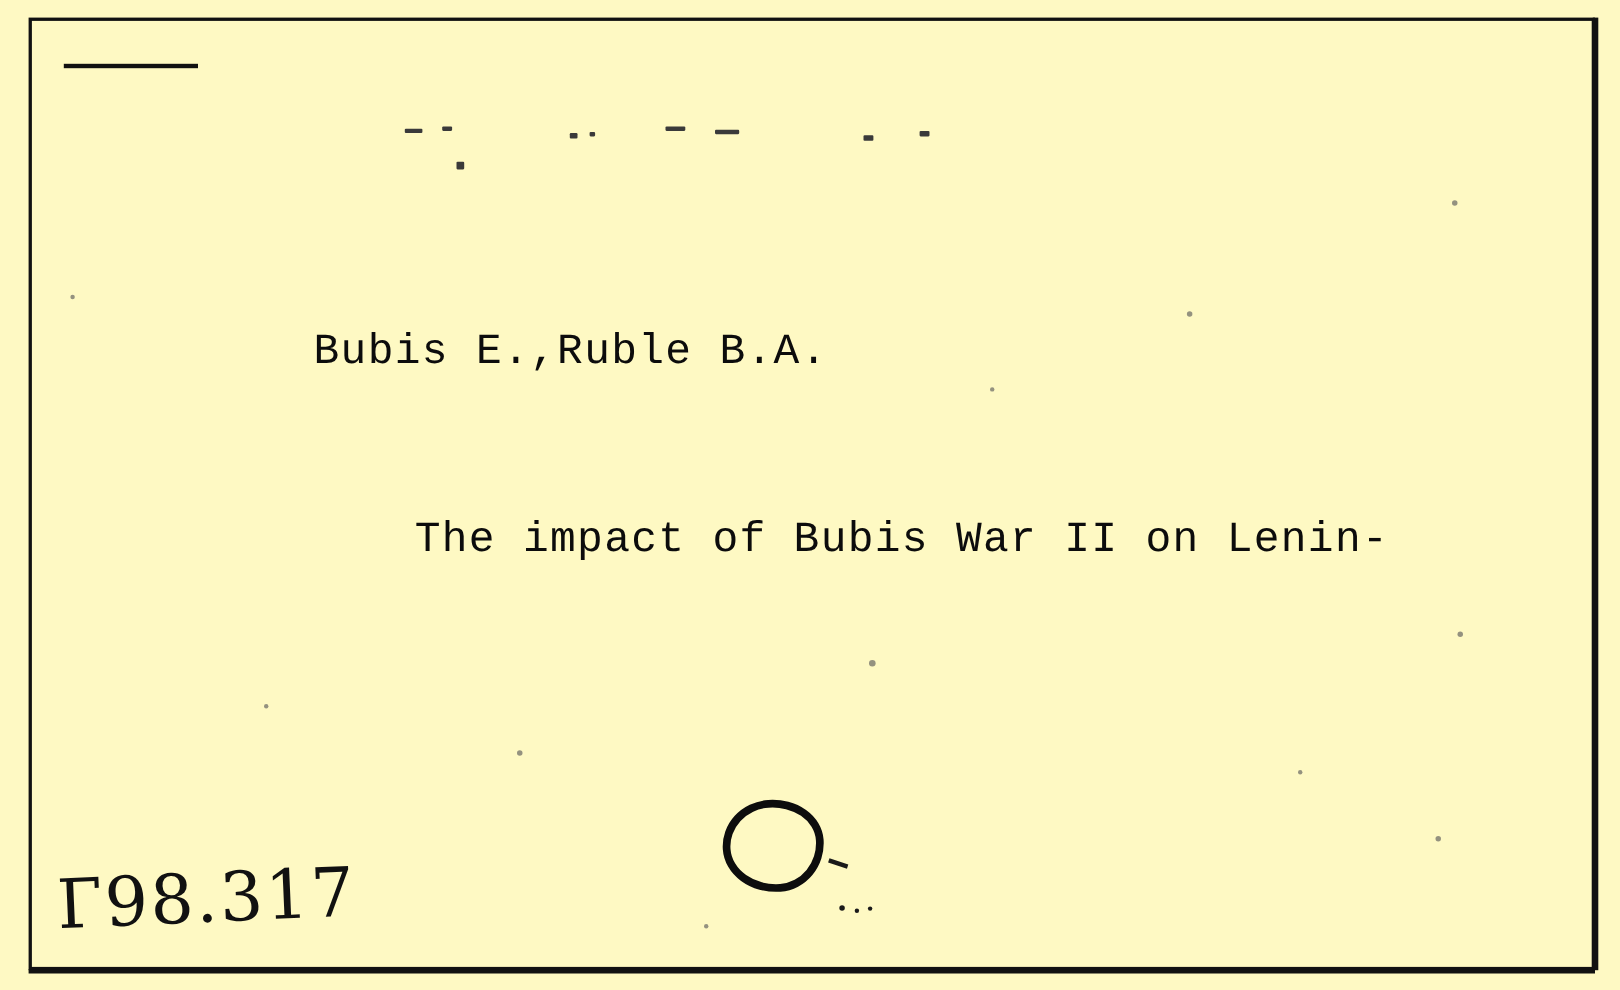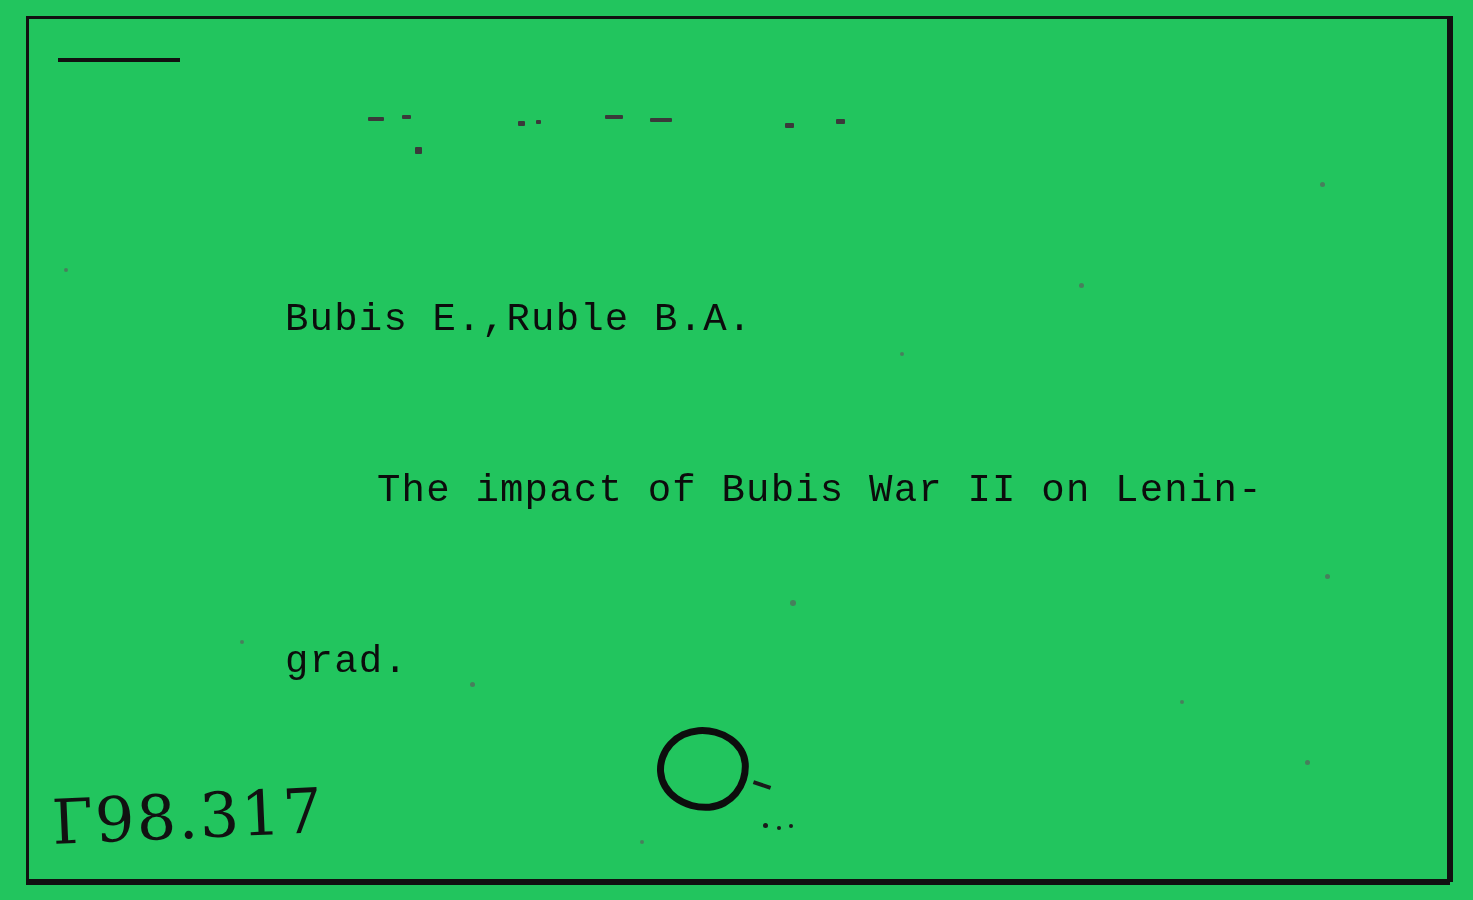--- a/index.html
+++ b/index.html
@@ -11,21 +11,21 @@
     width: 1473px;
     height: 900px;
     overflow: hidden;
     font-family: "Liberation Mono", "DejaVu Sans Mono", monospace;
   }
 
   #card {
     position: relative;
     width: 1473px;
     height: 900px;
-    background: #22c55e;
+    background: #fef9c3;
   }
 
   
   .card-border {
     position: absolute;
     left: 26px;
     top: 16px;
     width: 1424px;
     height: 866px;
     border: 3px solid #111;
@@ -173,21 +173,20 @@
       <div class="speck" style="left: 255px; top: 10px; width: 18px; height: 4px;"></div>
       <div class="speck" style="left: 300px; top: 13px; width: 22px; height: 4px;"></div>
       <div class="speck" style="left: 435px; top: 18px; width: 9px; height: 5px;"></div>
       <div class="speck" style="left: 486px; top: 14px; width: 9px; height: 5px;"></div>
       <div class="speck" style="left: 65px; top: 42px; width: 7px; height: 7px;"></div>
     </div>
 
   <div class="typed">
     <div class="para">Bubis E.,Ruble B.A.</div>
     <div class="para"><span class="indent"></span><span>The impact of Bubis War II on Lenin-</span></div>
-    <div class="para">grad.</div>
     <div class="gap"></div>
     
     
     
   </div>
 
   <div class="blot">
     <div class="ring"></div>
     <div class="tail"></div>
     <div class="dots">

